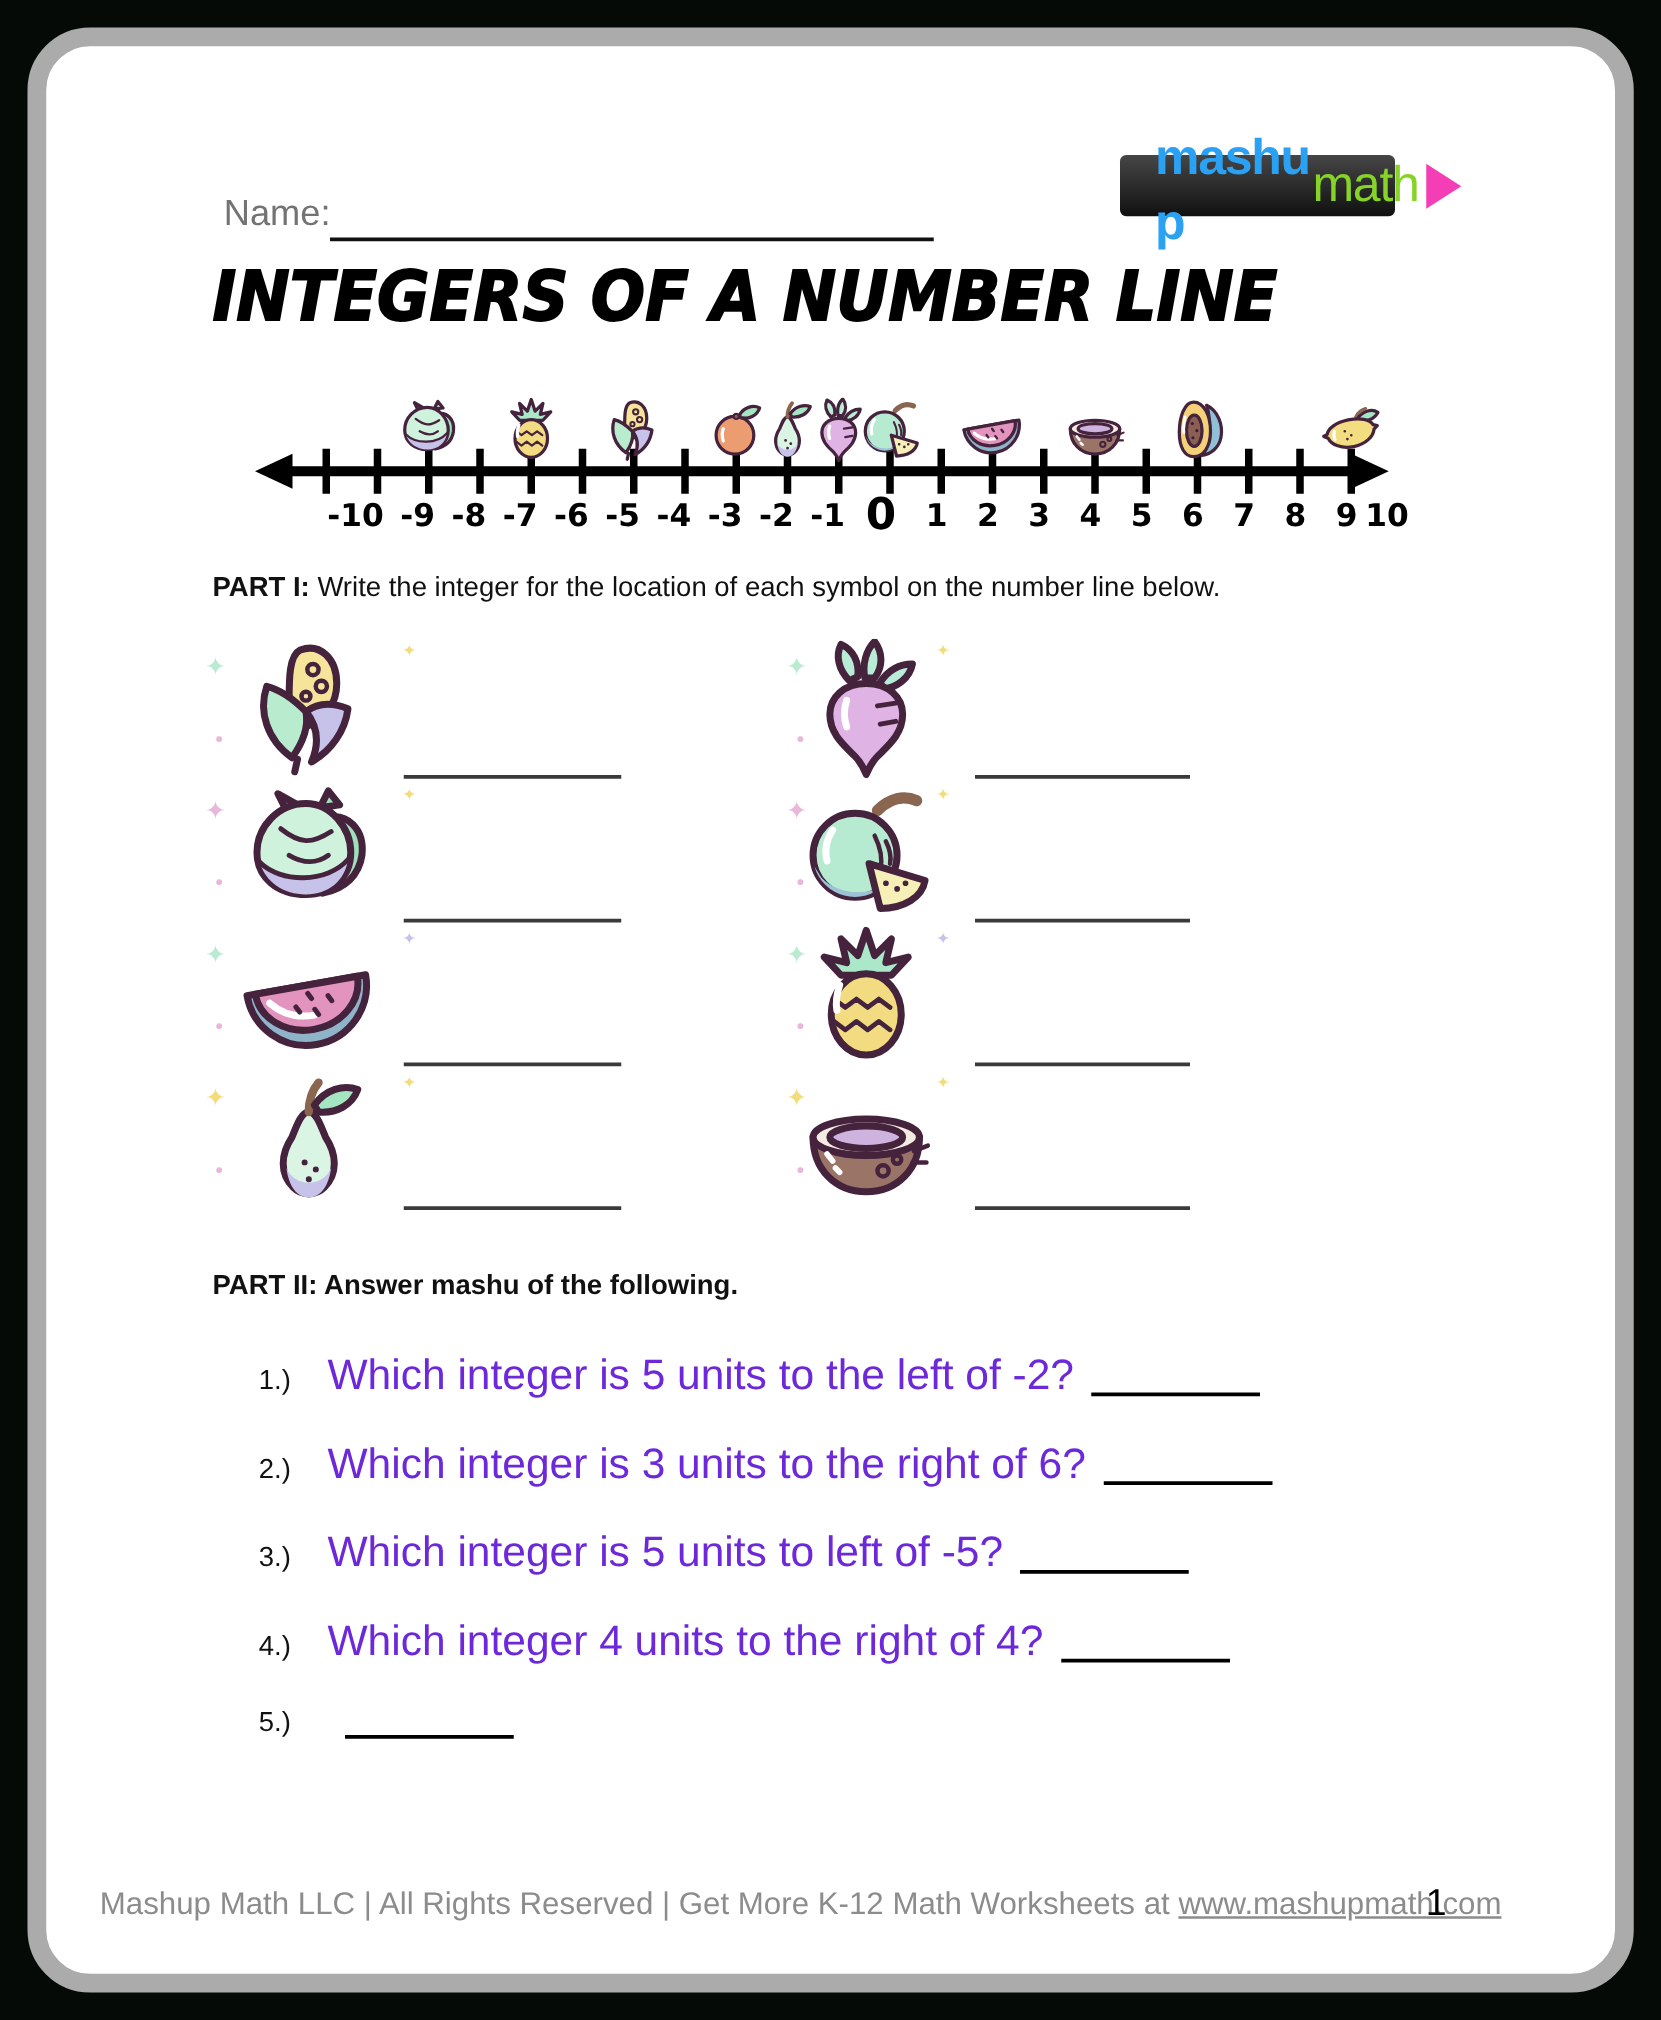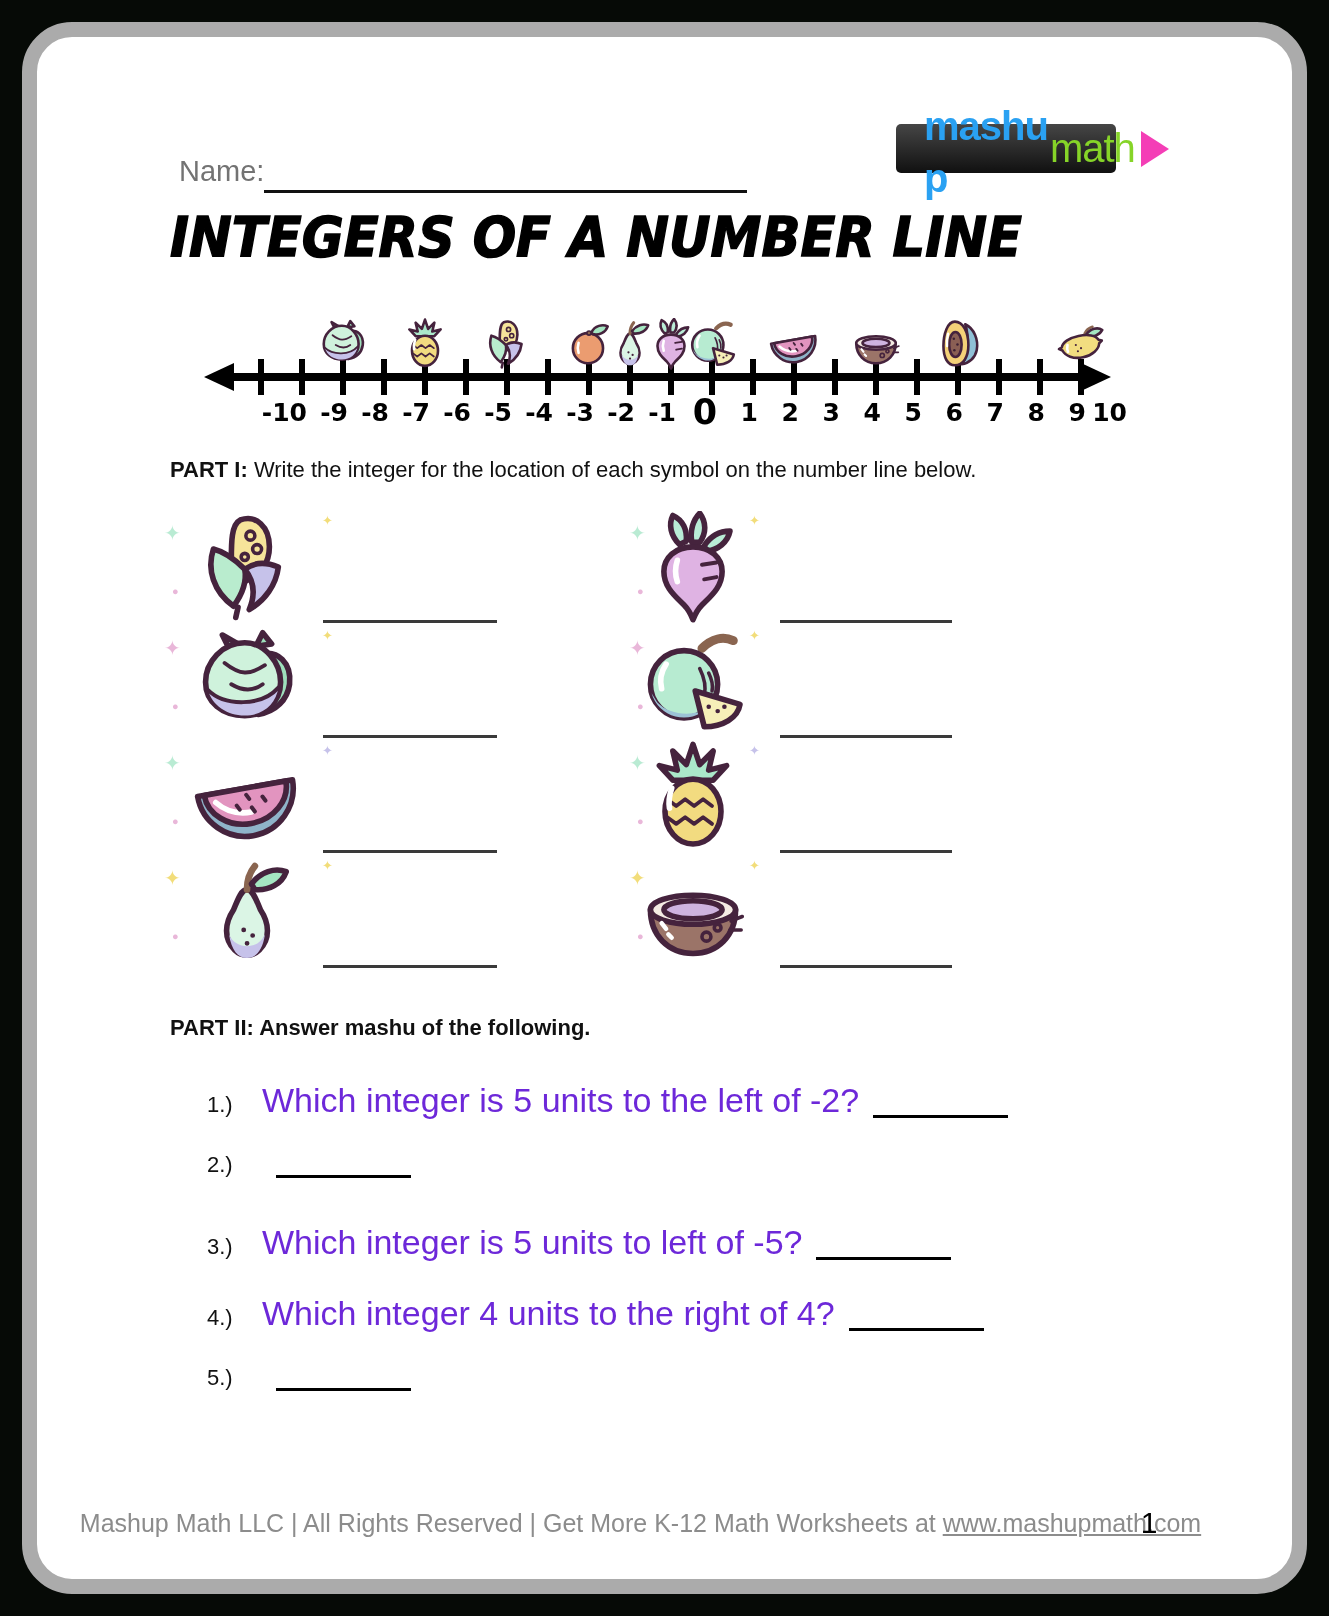--- a/index.html
+++ b/index.html
@@ -409,20 +409,21 @@
 
     <div class="p2-heading">PART II: Answer mashu of the following.</div>
     <div class="p2-rows" id="p2-rows">
         <div class="q-row">
           <span class="q-num">1.)</span>
           <span class="q-text">Which integer is 5 units to the left of -2?</span>
           <span class="q-blank"></span>
         </div>
         <div class="q-row">
           <span class="q-num">2.)</span>
+          <span class="q-text">Which integer is 3 units to the right of 6?</span>
           <span class="q-blank"></span>
         </div>
         <div class="q-row">
           <span class="q-num">3.)</span>
           <span class="q-text">Which integer is 5 units to left of -5?</span>
           <span class="q-blank"></span>
         </div>
         <div class="q-row">
           <span class="q-num">4.)</span>
           <span class="q-text">Which integer 4 units to the right of 4?</span>

